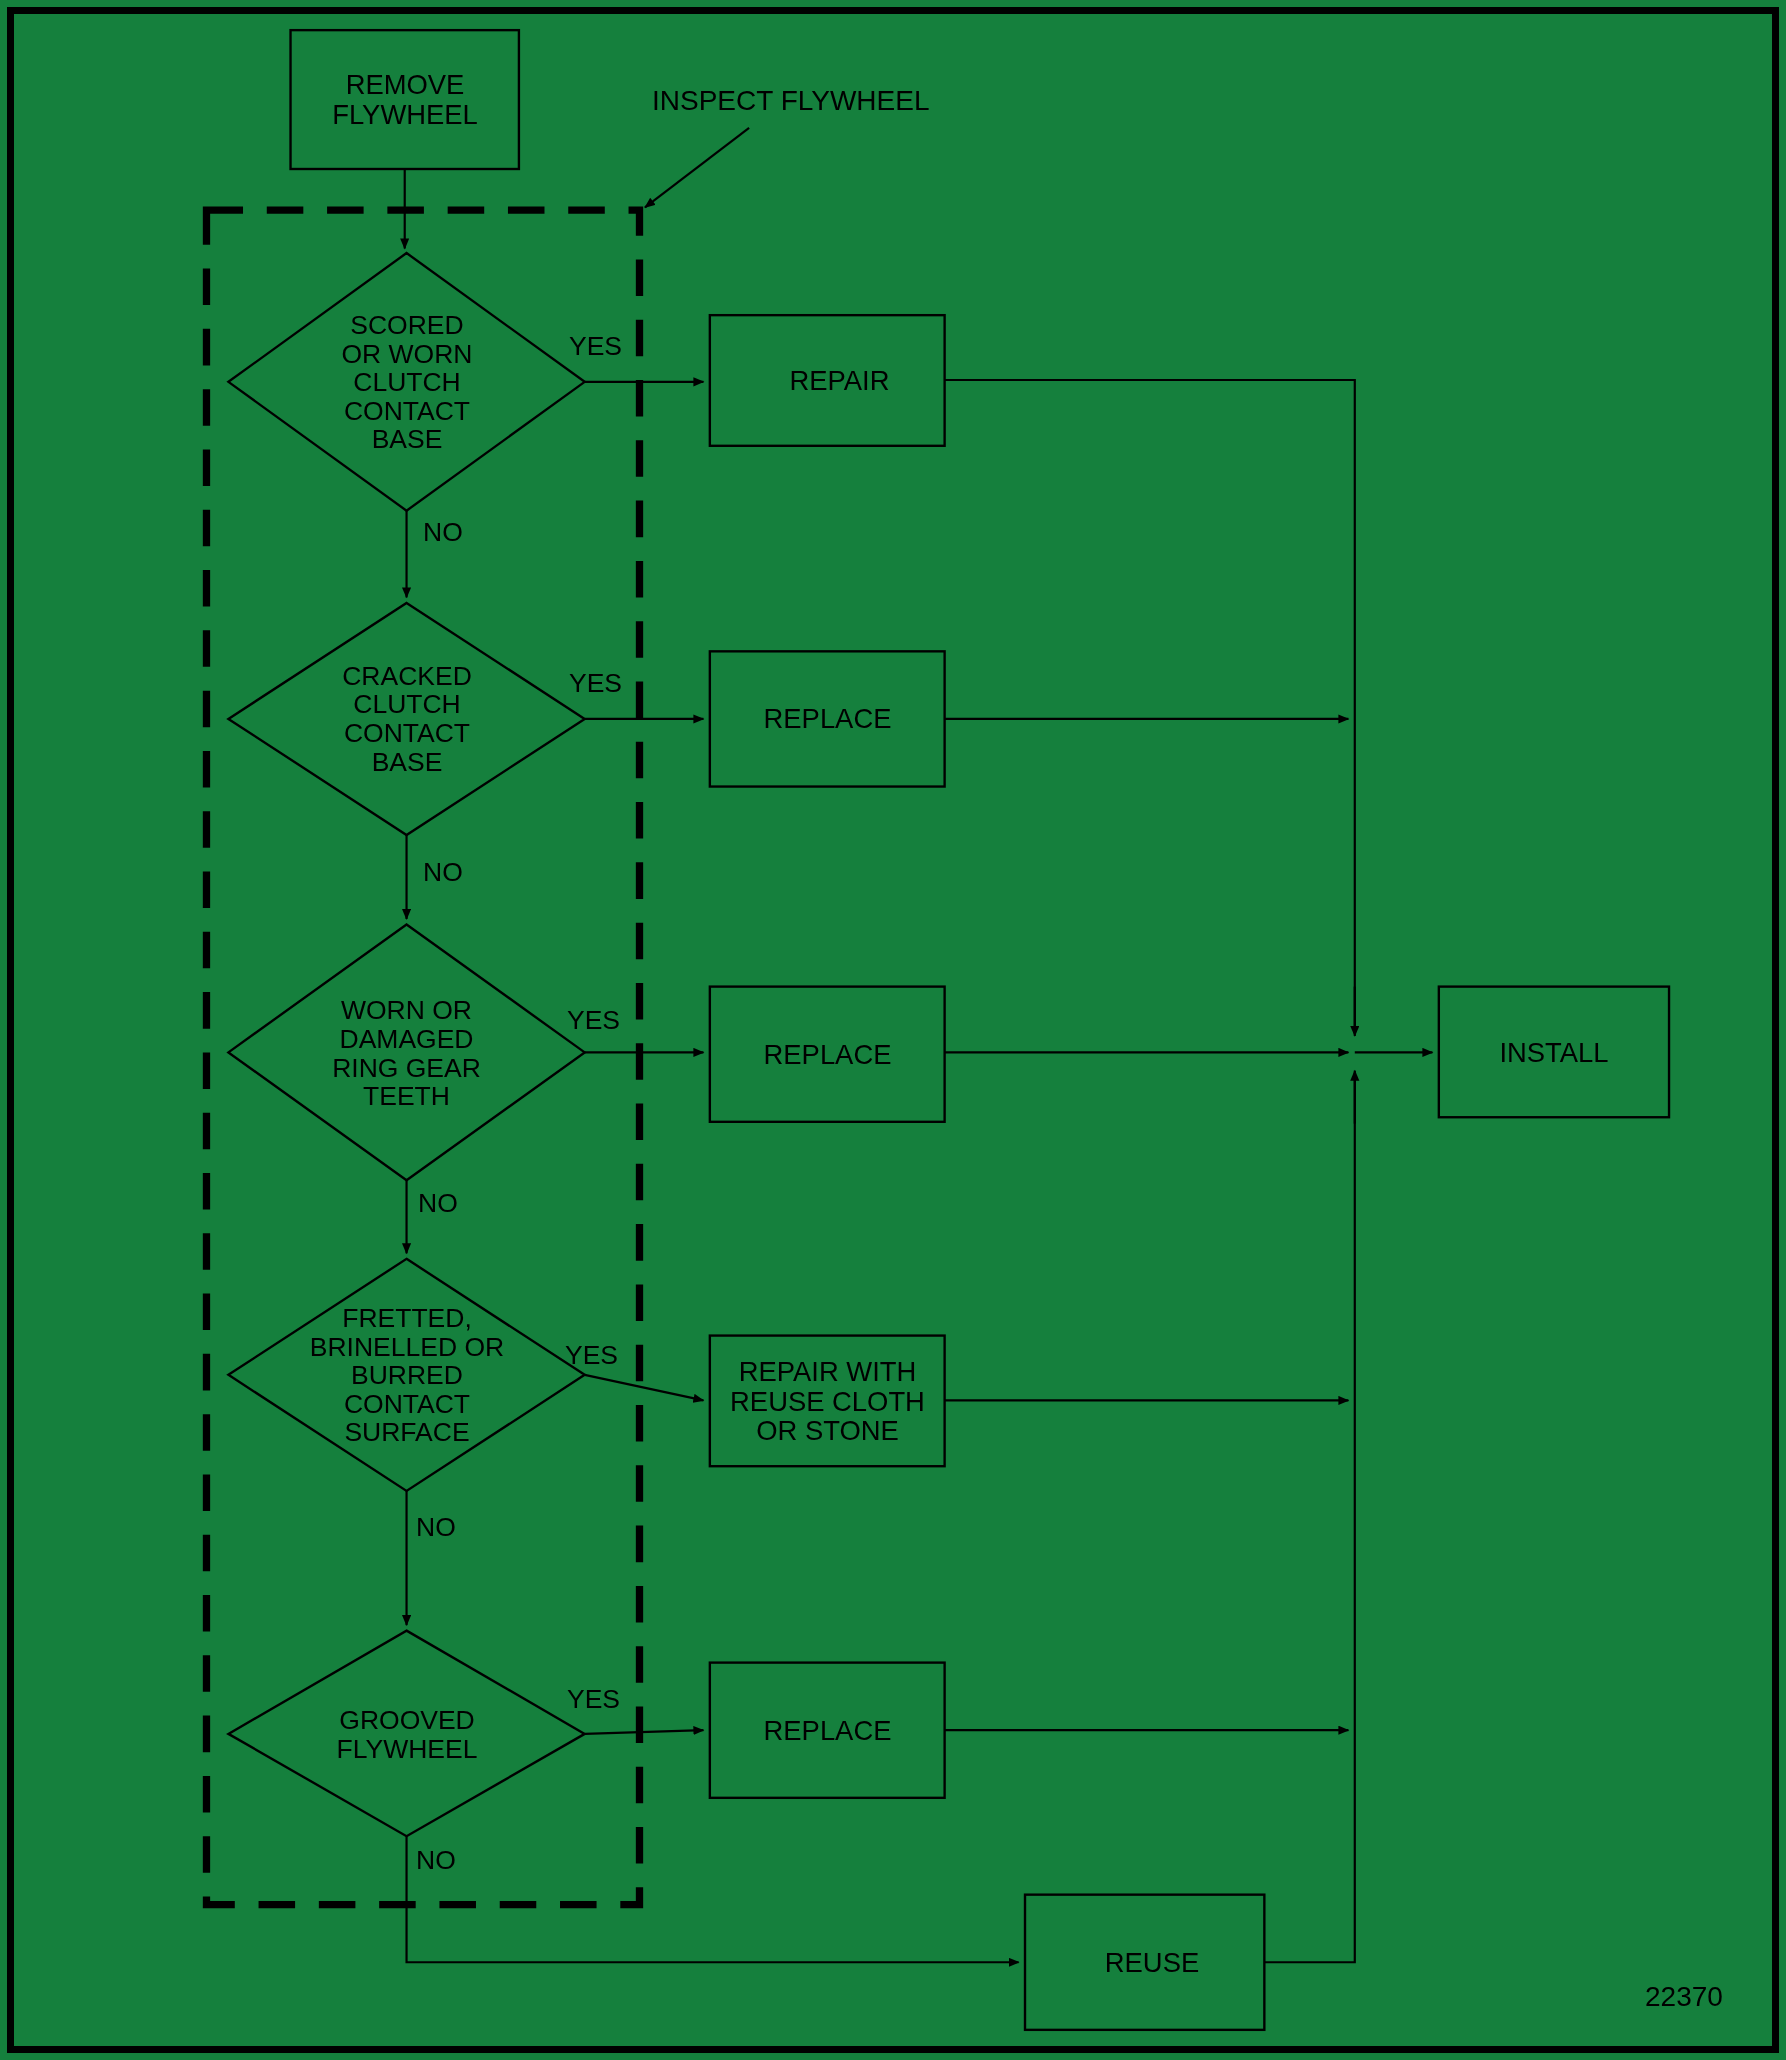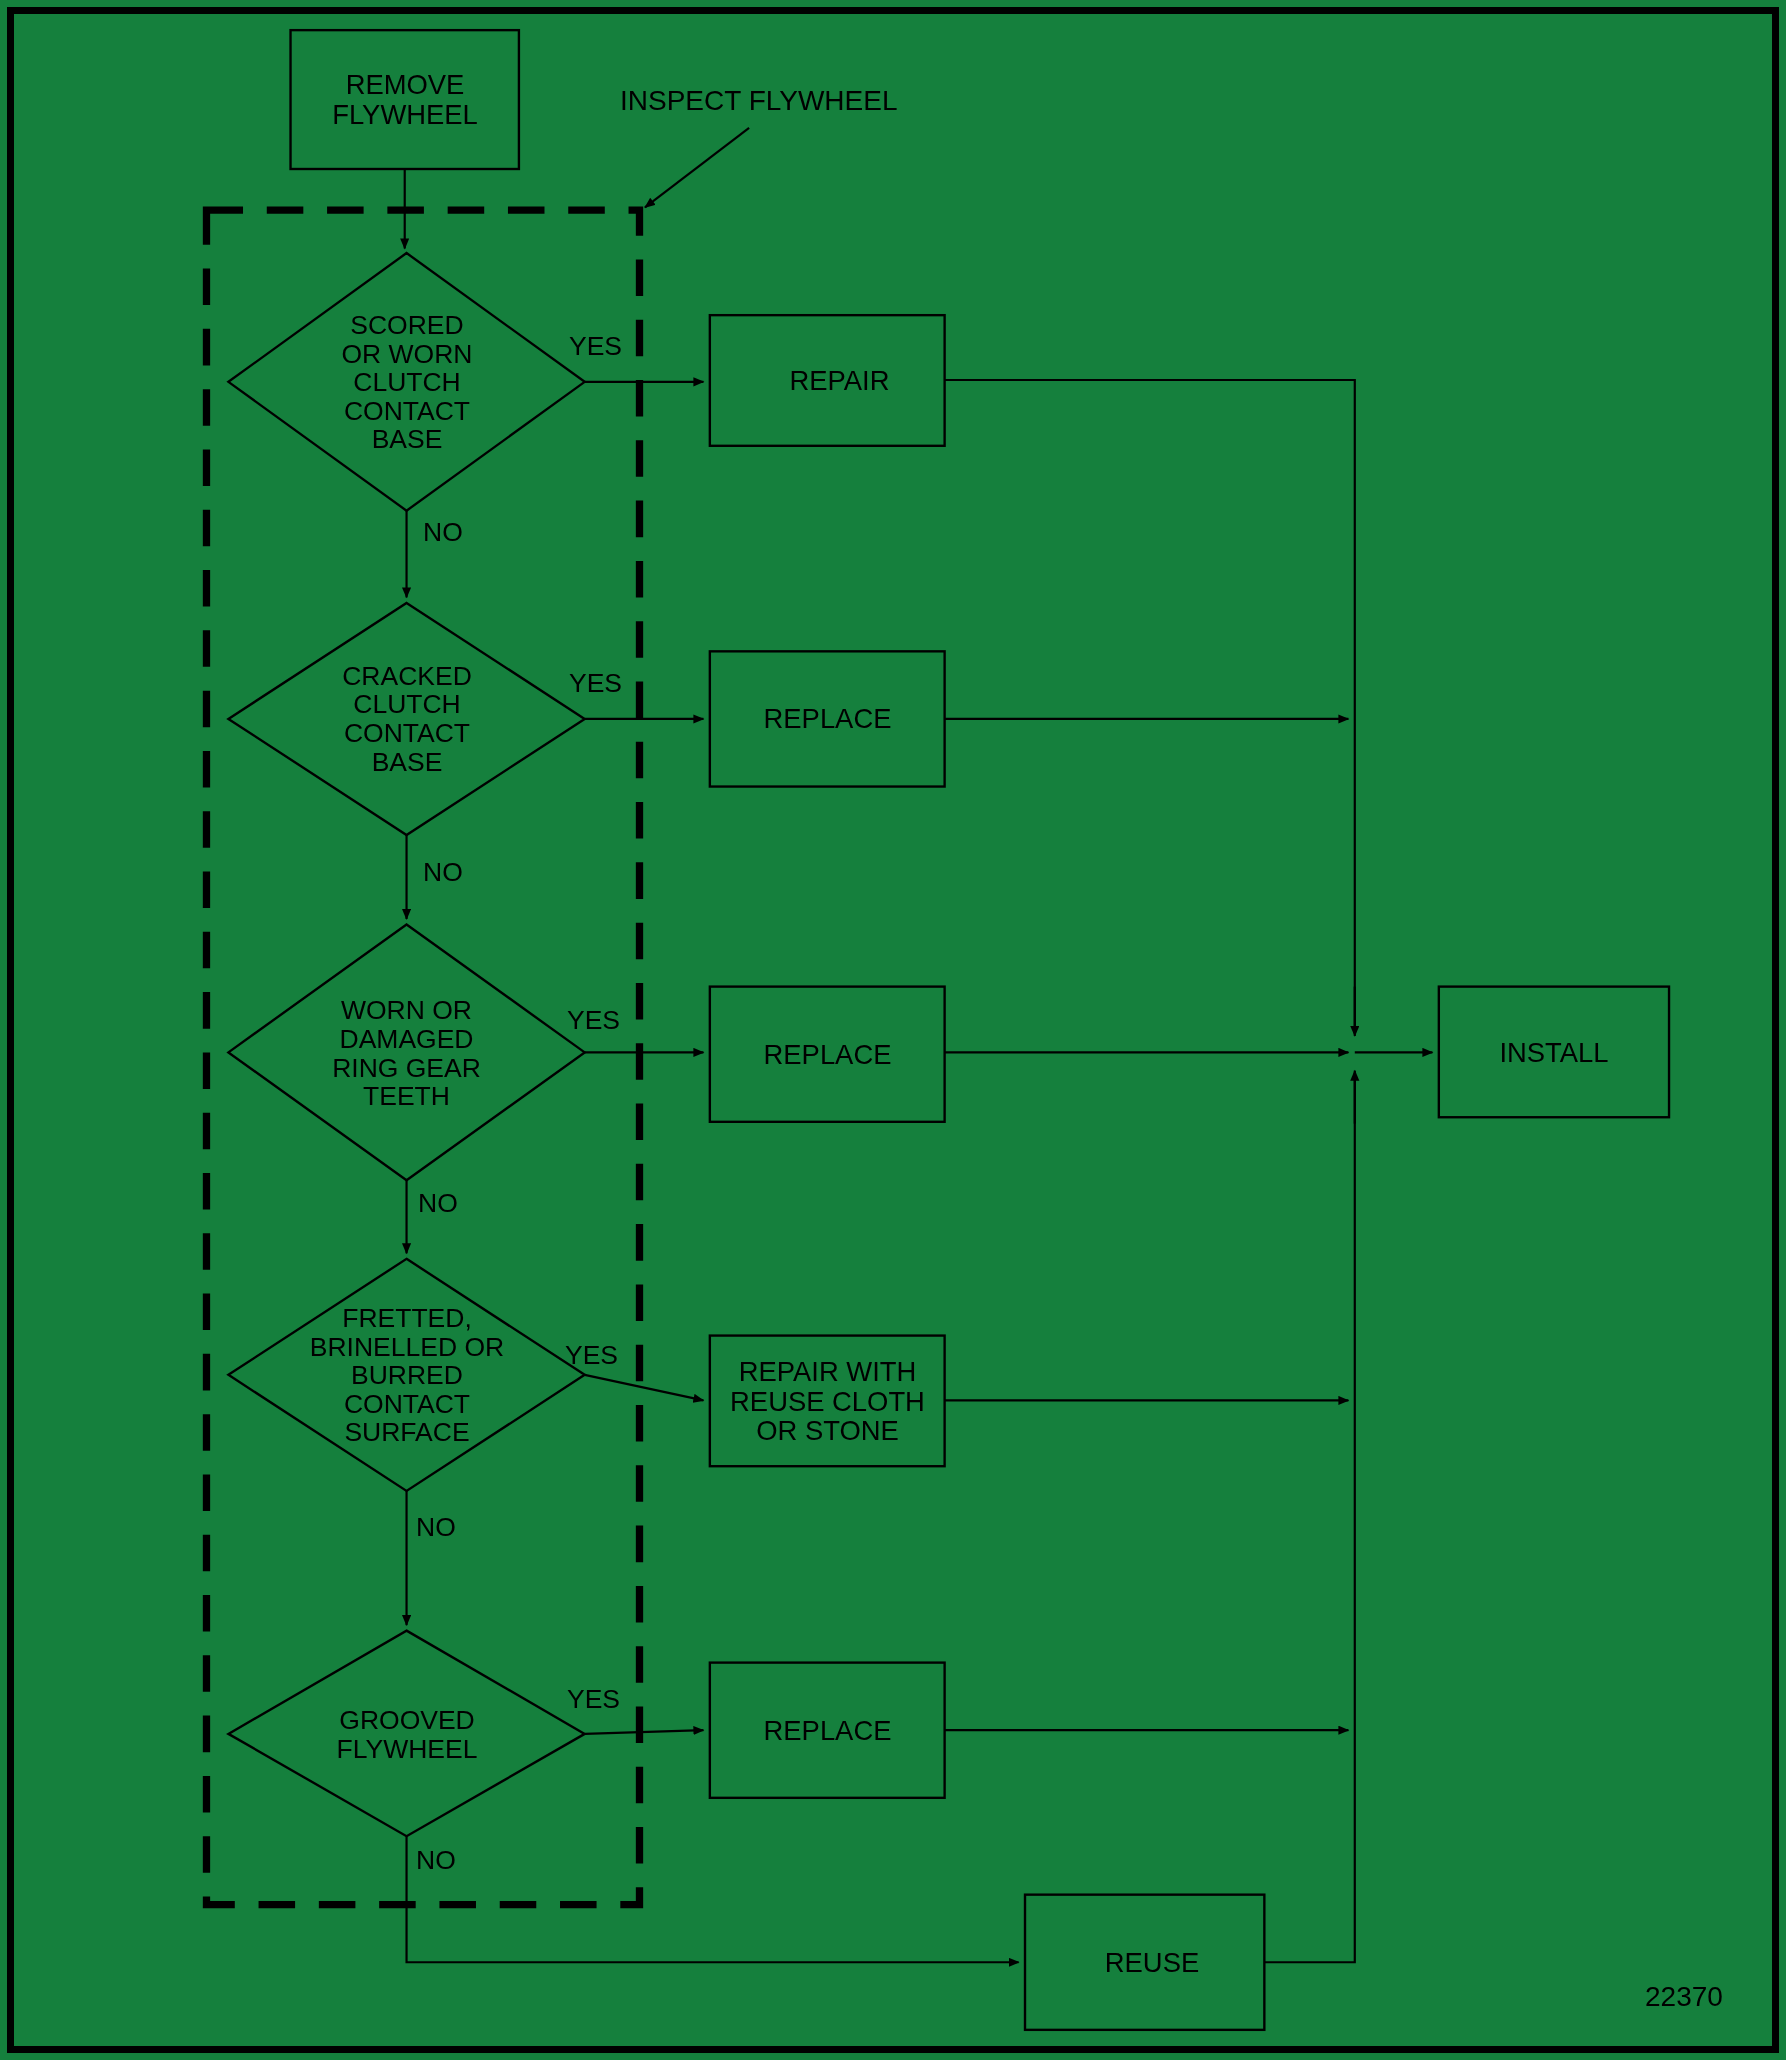--- a/index.html
+++ b/index.html
@@ -13,21 +13,21 @@
     text-align:center;
     color:#000;
     font-family:"Liberation Sans", sans-serif;
     line-height:1.08;
     white-space:pre-line;
     pointer-events:none;
   }
   .proc{font-size:27.4px;}
   .dec{font-size:26.5px;}
   .edge-label{position:absolute;font-size:26.5px;color:#000;font-family:Liberation Sans, sans-serif;}
-  .annot{position:absolute;font-size:28px;color:#000;font-family:"Liberation Sans", sans-serif;}
+  .annot{position:absolute;font-size:28px;color:#000;font-family:"Liberation Sans", sans-serif;margin-left:32px;}
   .figid{position:absolute;font-size:28px;color:#000;font-family:"Liberation Sans", sans-serif;}
 </style>
 </head>
 <body>
 
 <div id="page">
 
   <div id="frame"></div>
 
   <svg id="canvas" viewBox="0 0 1955 2255">

